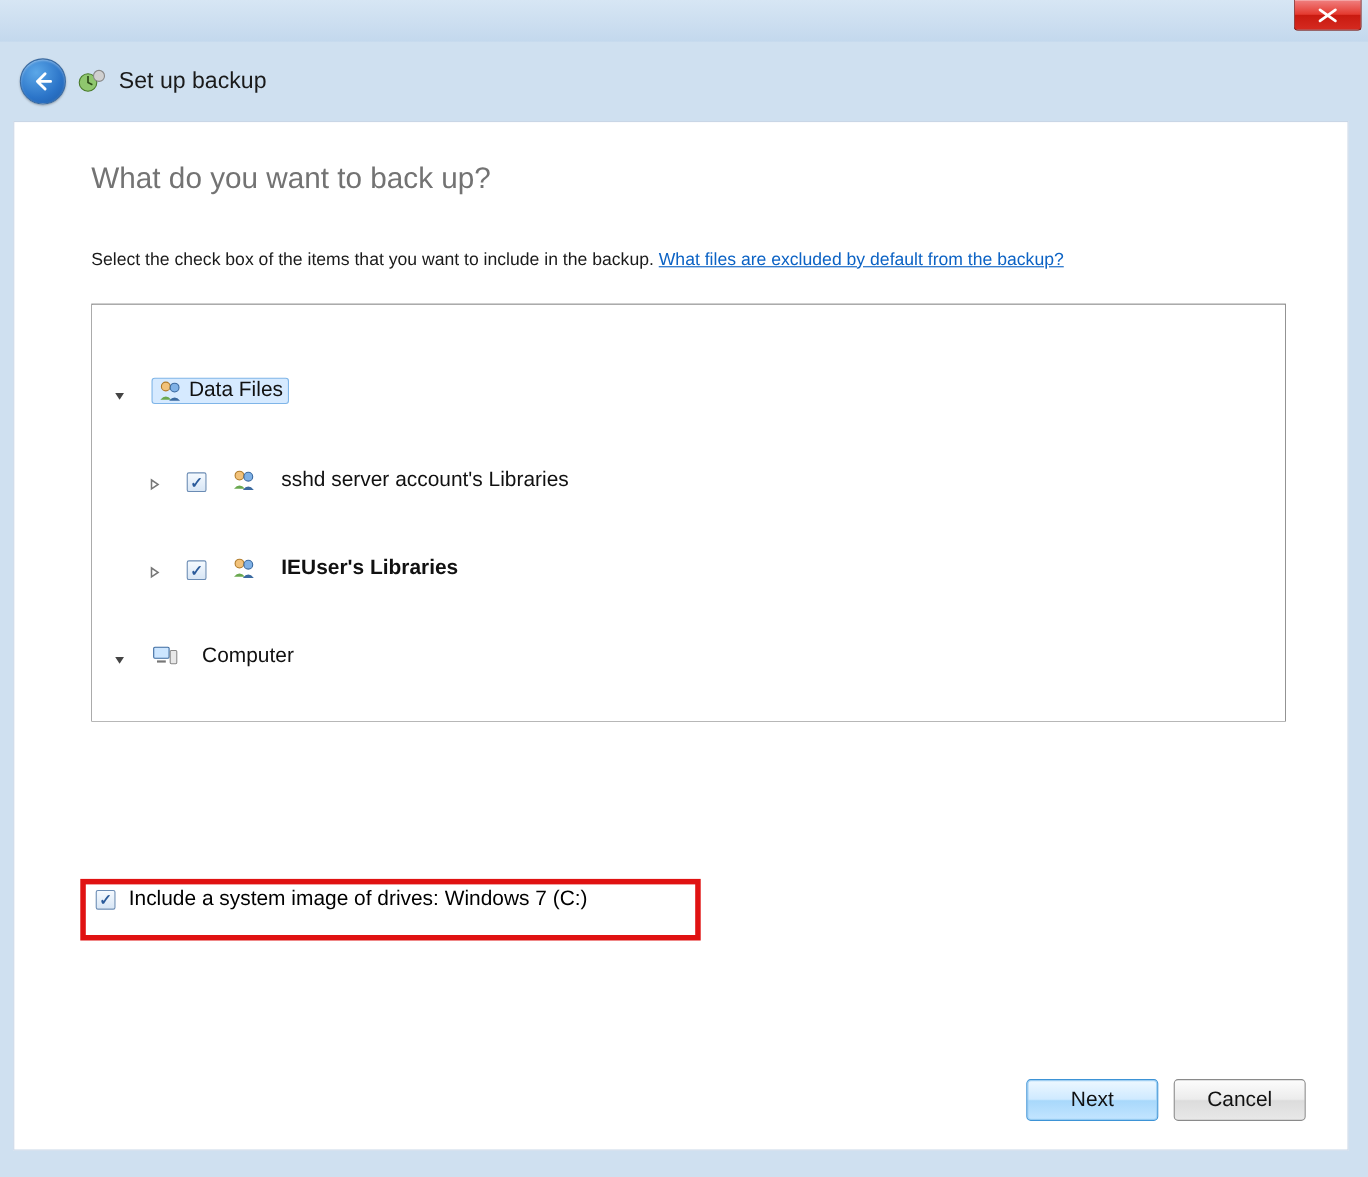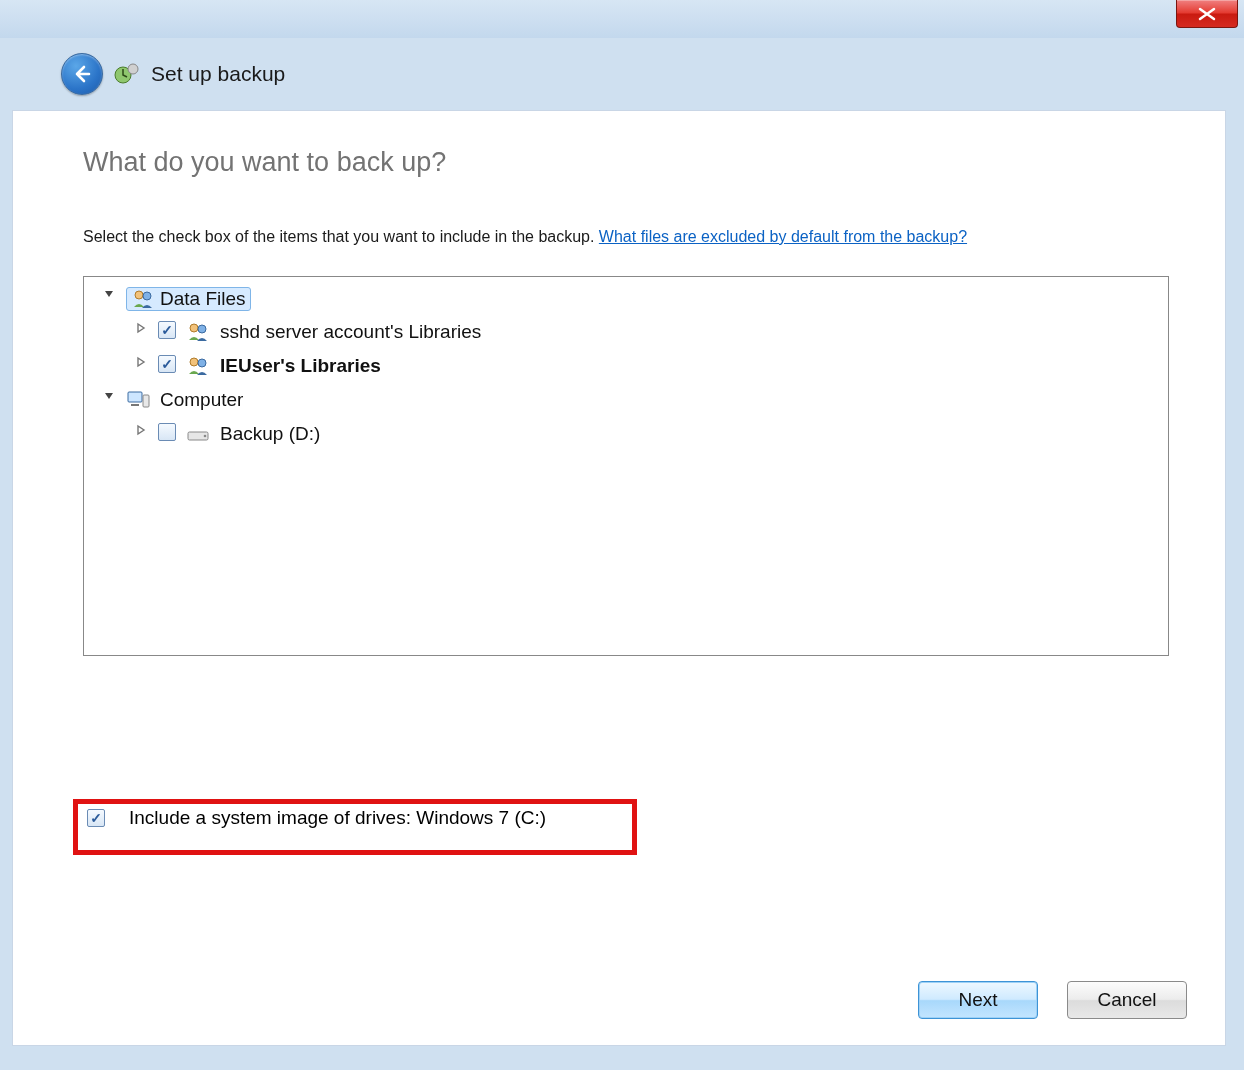--- a/index.html
+++ b/index.html
@@ -37,21 +37,20 @@
       box-shadow: inset 0 1px 0 rgba(255,255,255,0.3);
     }
     .close-btn svg { width: 20px; height: 14px; }
     .header-bar {
       height: 72px;
       display: flex;
       align-items: center;
       padding-left: 18px;
       gap: 10px;
       background: linear-gradient(to bottom, #cfe0f0, #cfe0f0);
-      margin-left: 43px;
     }
     .back-btn {
       width: 42px; height: 42px;
       border-radius: 50%;
       background: radial-gradient(circle at 35% 30%, #5ba7e8 0%, #2b74c8 60%, #1c5aa8 100%);
       border: 1px solid #3a6aa0;
       display:flex; align-items:center; justify-content:center;
       color:#fff;
       cursor:pointer;
       box-shadow: inset 0 1px 2px rgba(255,255,255,0.4), 0 1px 2px rgba(0,0,0,0.3);
@@ -93,23 +92,24 @@
     .tree-box {
       border: 1px solid #888;
       height: 380px;
       padding: 10px 14px;
       font-size: 19px;
       overflow: auto;
       background:#fff;
     }
     .tree-row {
       display: flex;
-      align-items: flex-start;
+      align-items: flex-end;
       height: 34px;
-      gap: 10px;
+      gap: 22px;
+      margin-top: 46px;
     }
     .expander {
       width: 14px; height: 14px;
       display: inline-flex;
       align-items: center;
       justify-content: center;
       cursor: pointer;
       color: #555;
     }
     .expander.blank { visibility: hidden; }
@@ -156,38 +156,38 @@
       width: 564px;
       height: 56px;
       pointer-events: none;
     }
     .sysimg-row {
       position: absolute;
       left: 74px;
       top: 696px;
       display: flex;
       align-items: center;
-      gap: 24px;
+      gap: 12px;
       font-size: 19px;
     }
     .sysimg-desc {
       position: absolute;
       left: 112px;
       top: 748px;
       right: 60px;
       font-size: 19px;
       color: #1a1a1a;
       line-height: 1.45;
     }
     .button-bar {
       position: absolute;
       right: 38px;
       bottom: 26px;
       display: flex;
-      gap: 29px;
+      gap: 14px;
     }
     .btn {
       min-width: 120px;
       height: 38px;
       padding: 0 22px;
       font-size: 19px;
       border: 1px solid #8a8a8a;
       border-radius: 4px;
       background: linear-gradient(to bottom, #fcfcfc 0%, #ececec 48%, #dcdcdc 52%, #e8e8e8 100%);
       cursor: pointer;

